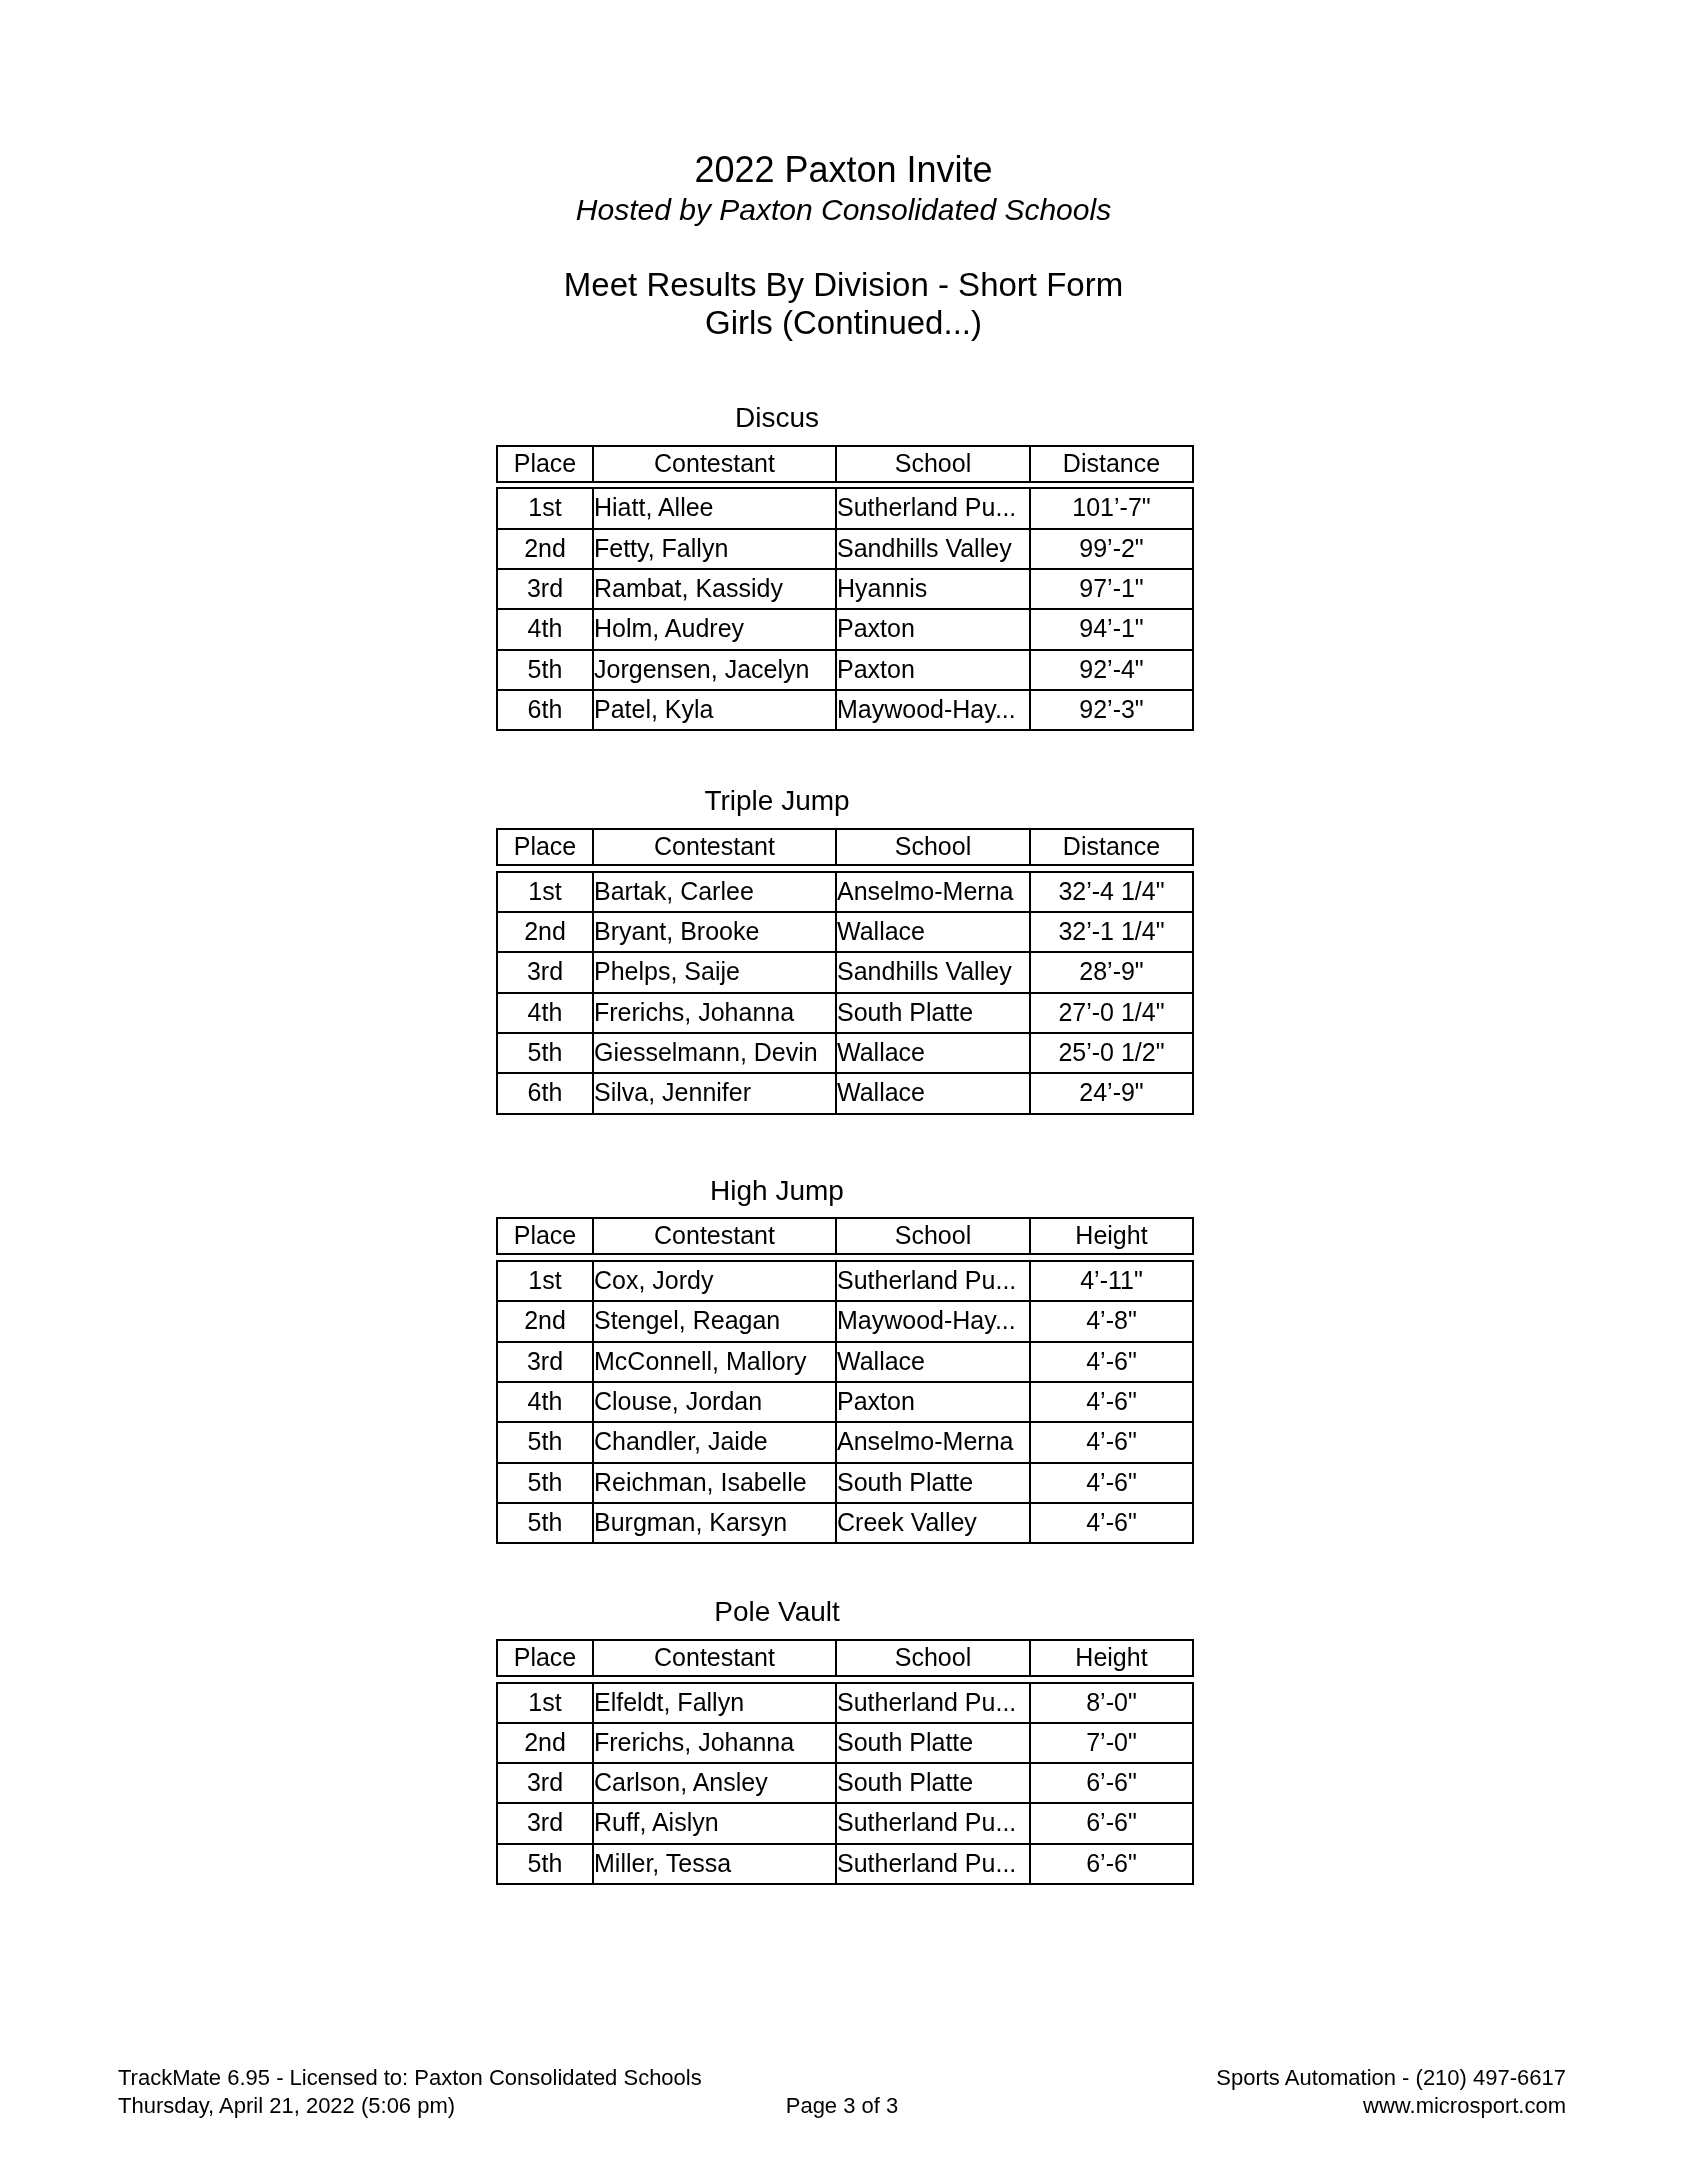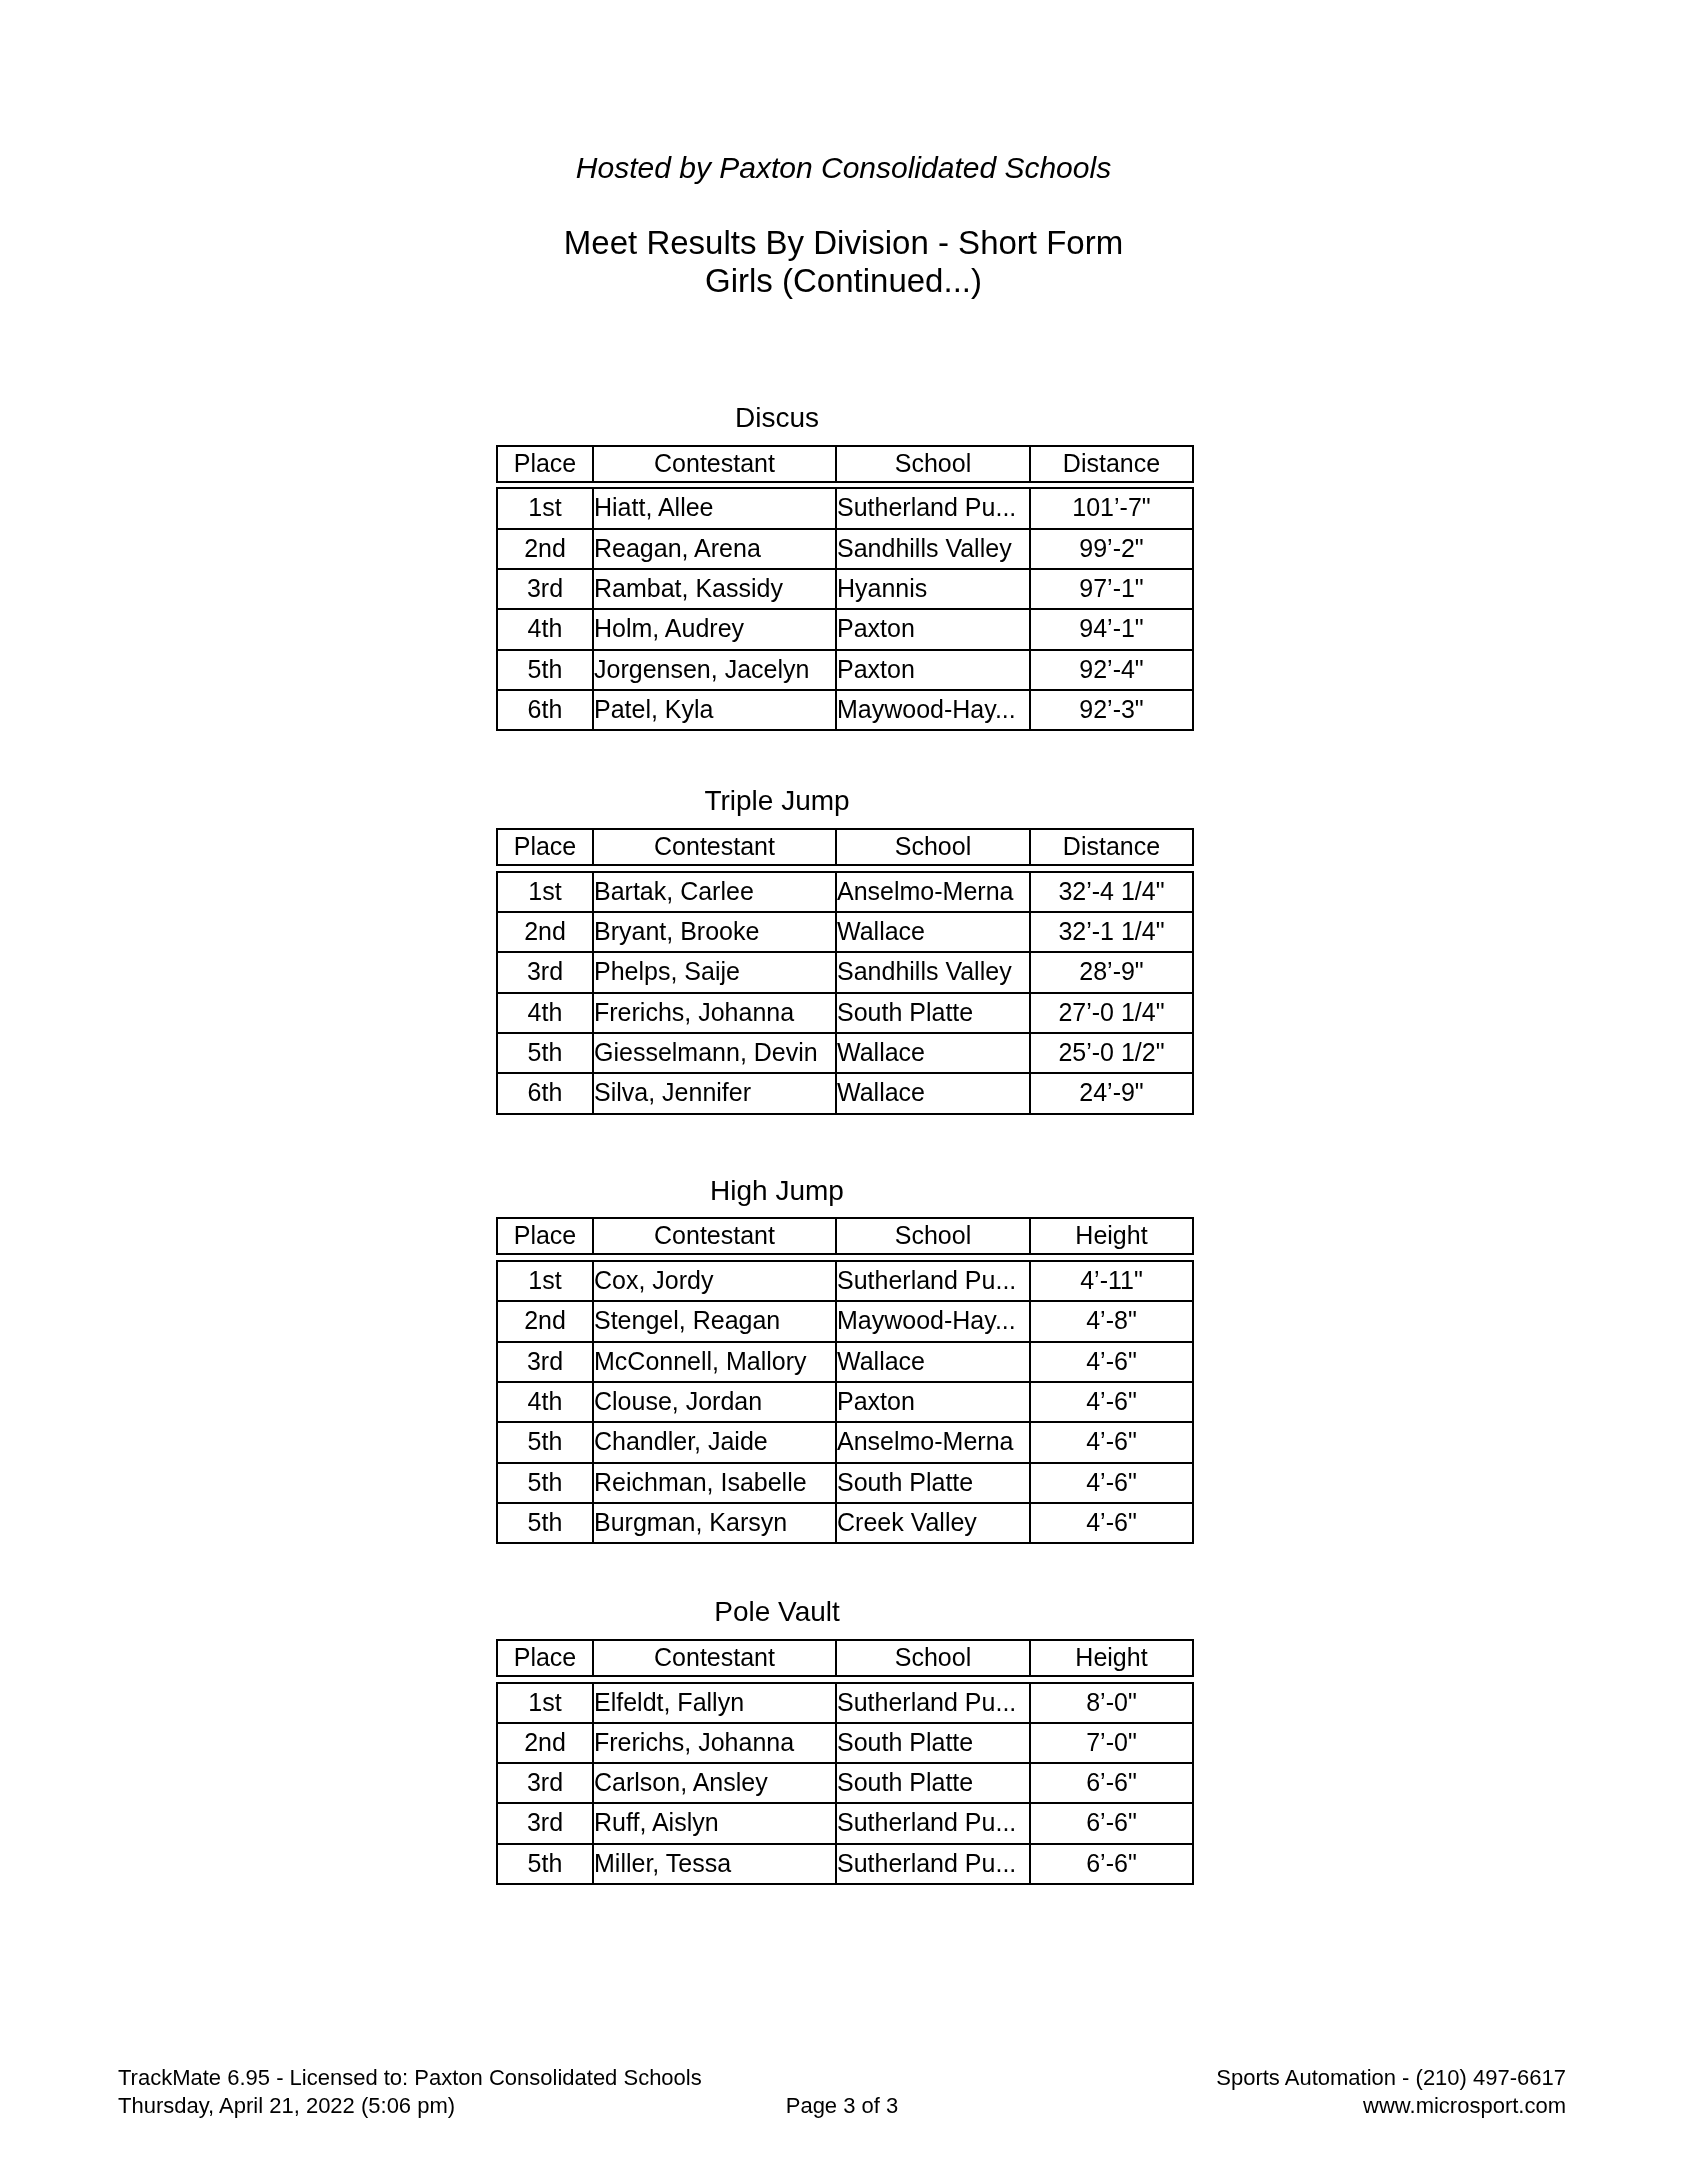--- a/index.html
+++ b/index.html
@@ -133,20 +133,21 @@
   .f-left   { position: absolute; left: 0;   top: 0; text-align: left; }
   .f-center { position: absolute; left: 0;   top: 0; width: 100%; text-align: center; }
   .f-right  { position: absolute; right: 0;  top: 0; text-align: right; }
 </style>
 </head>
 <body>
 
 <div class="page">
 
   <div class="header">
+    <div class="meet-title">2022 Paxton Invite</div>
     <div class="meet-host">Hosted by Paxton Consolidated Schools</div>
     <div class="report-title">Meet Results By Division - Short Form</div>
     <div class="report-subtitle">Girls (Continued...)</div>
   </div>
 
   <div class="events" id="events-container">
       <div class="event">
         <div class="event-title">Discus</div>
         <table class="results head-tbl">
           <colgroup>
@@ -173,21 +174,21 @@
           </colgroup>
           <tbody>
             <tr>
               <td class="place">1st</td>
               <td class="name">Hiatt, Allee</td>
               <td class="school">Sutherland Pu...</td>
               <td class="mark">101’-7"</td>
             </tr>
             <tr>
               <td class="place">2nd</td>
-              <td class="name">Reagan, Arena</td>
+              <td class="name">Fetty, Fallyn</td>
               <td class="school">Sandhills Valley</td>
               <td class="mark">99’-2"</td>
             </tr>
             <tr>
               <td class="place">3rd</td>
               <td class="name">Rambat, Kassidy</td>
               <td class="school">Hyannis</td>
               <td class="mark">97’-1"</td>
             </tr>
             <tr>

